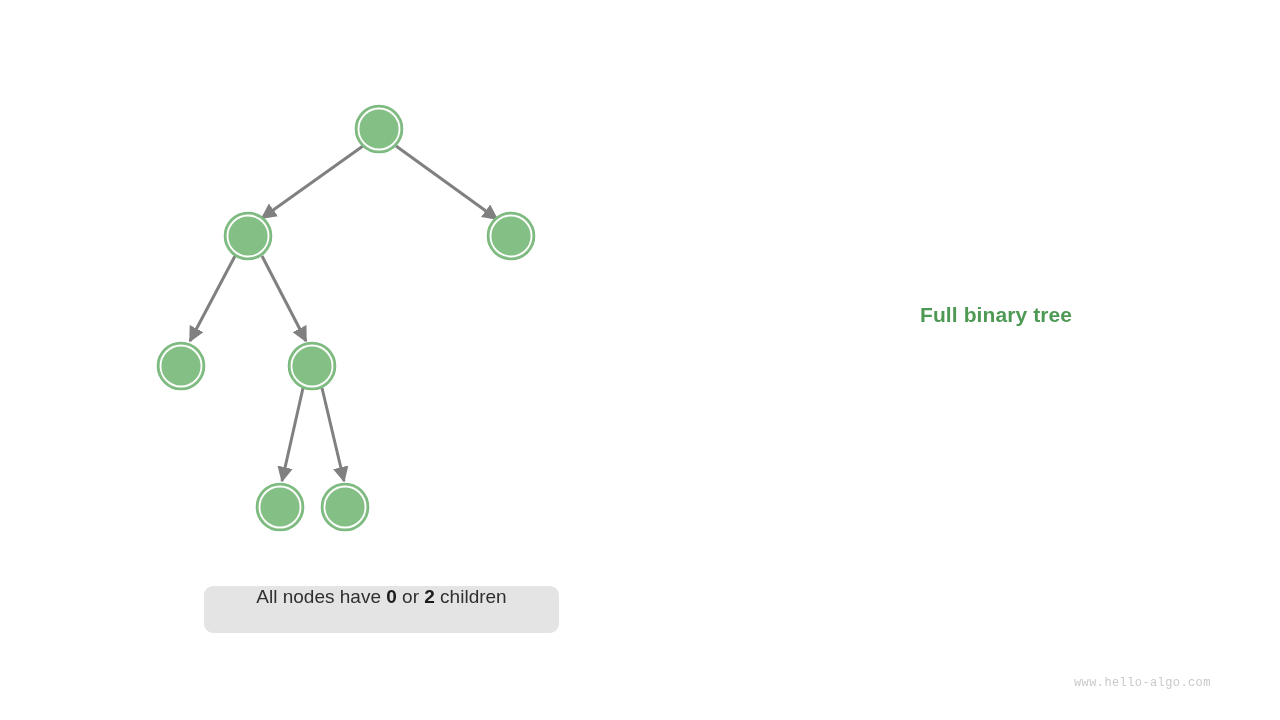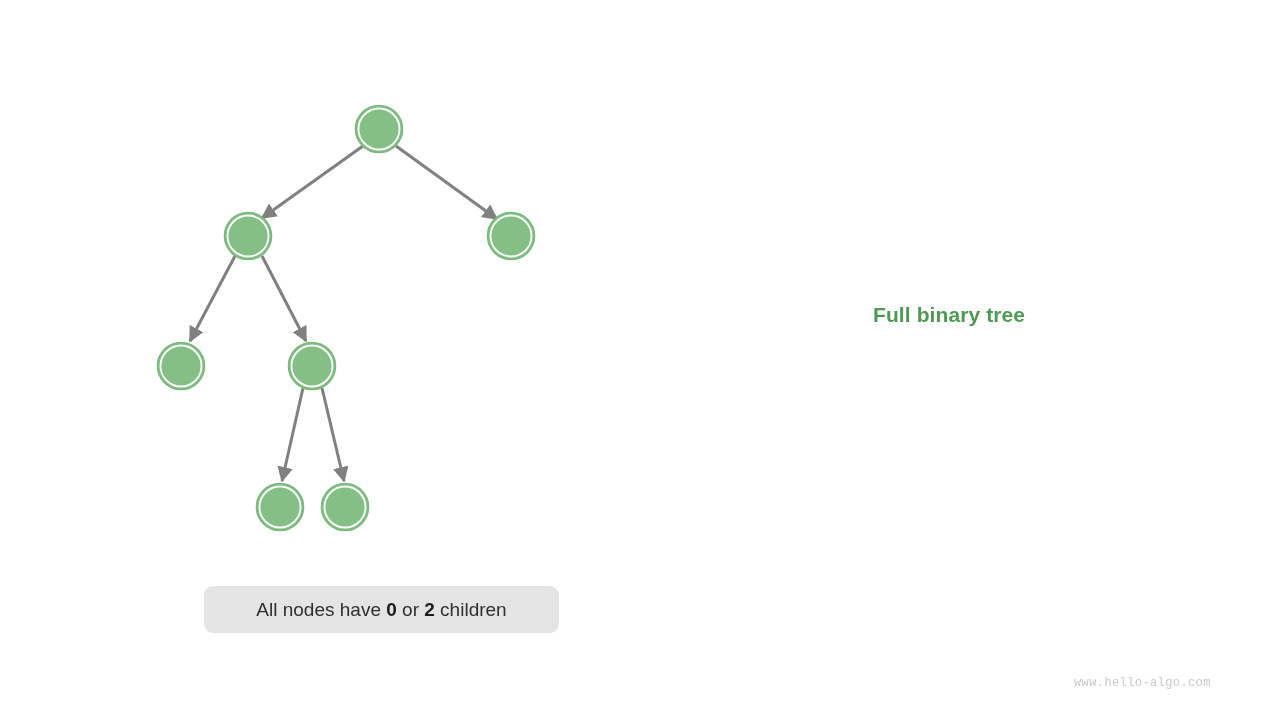--- a/index.html
+++ b/index.html
@@ -18,40 +18,39 @@
   #canvas {
     position: absolute;
     left: 0;
     top: 0;
     width: 1280px;
     height: 720px;
   }
 
   .tree-title {
     position: absolute;
-    left: 873px;
+    left: 920px;
     top: 303px;
     font-family: "Liberation Sans", sans-serif;
     font-size: 21px;
     font-weight: bold;
     color: #4e9a55;
     letter-spacing: 0.1px;
     white-space: nowrap;
   }
 
   .caption-box {
     position: absolute;
     left: 204px;
     top: 586px;
     width: 355px;
     height: 47px;
     background: #e4e4e4;
     border-radius: 9px;
     display: flex;
-    align-items: center;
     justify-content: center;
     box-sizing: border-box;
   }
   .caption-text {
     font-family: "Liberation Sans", sans-serif;
     font-size: 19px;
     color: #2f2f2f;
     white-space: pre;
   }
   .caption-text b {

